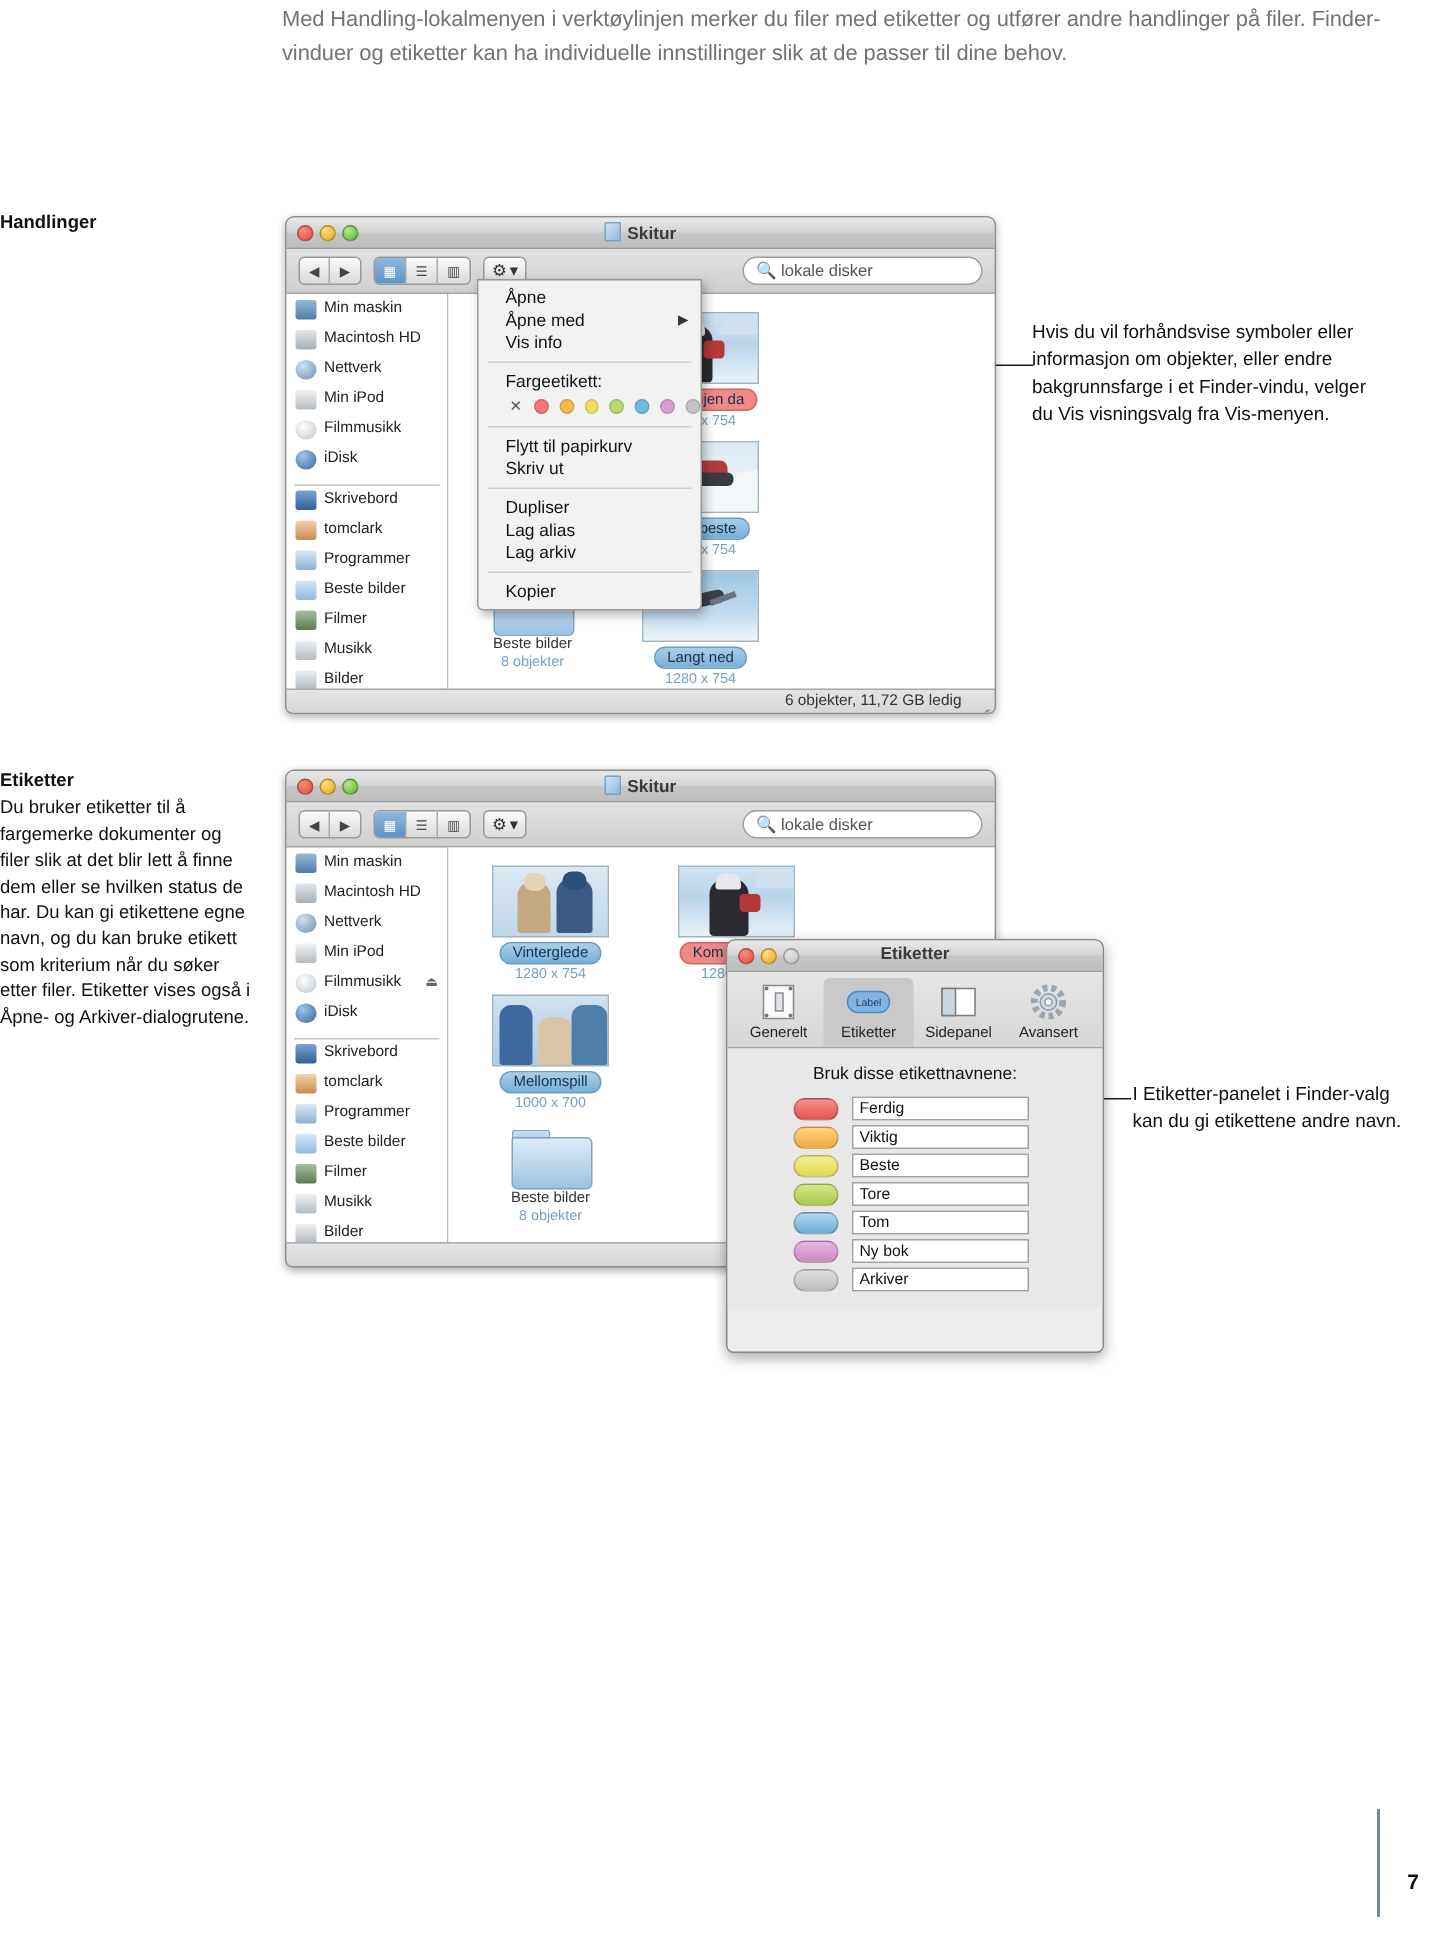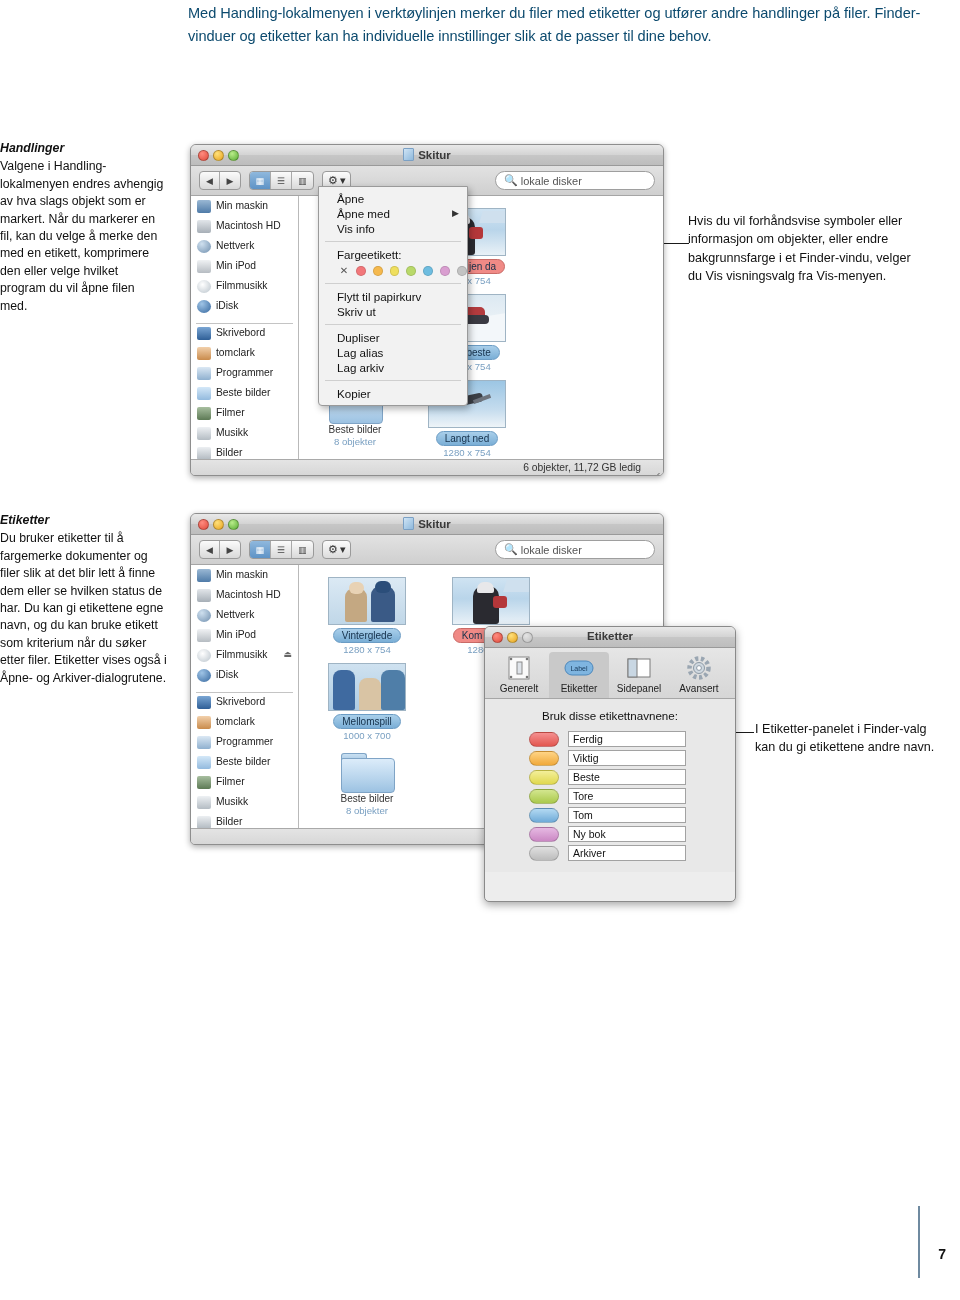--- a/index.html
+++ b/index.html
@@ -12,27 +12,27 @@
     overflow:hidden;
   }
 
   
   .page-head { position:absolute; left:188px; top:2px; width:735px; }
   .page-title {
     font-size:21px; font-weight:bold; color:#2e6ca4;
     letter-spacing:-0.2px; margin:0 0 4px 0; line-height:26px;
   }
   .page-intro {
-    font-size:14.6px; line-height:23px; color:#0c4a6e; margin:0;
+    font-size:14.6px; line-height:23px; color:#737373; margin:0;
     letter-spacing:-0.05px;
   }
 
   
   .caption { position:absolute; font-size:12.3px; line-height:17.4px; color:#111; }
-  .caption .ttl { font-weight:bold; display:block; margin-bottom:1px;font-style:italic; }
+  .caption .ttl { font-weight:bold; display:block; margin-bottom:1px; }
   .caption p { margin:0; }
 
   #cap-handlinger { left:0px; top:140px; width:165px; }
   #cap-etiketter  { left:0px; top:512px; width:168px; }
   #cap-right-1    { left:688px; top:212px; width:230px; font-size:12.6px; line-height:18.3px;}
   #cap-right-2    { left:755px; top:720px; width:185px; font-size:12.6px; line-height:18.3px;}
 
   
   .macwin {
     position:absolute;
@@ -190,21 +190,20 @@
 </style>
 </head>
 <body>
 
 <div class="page-head">
   <p class="page-intro">Med Handling-lokalmenyen i verktøylinjen merker du filer med etiketter og utfører andre handlinger på filer. Finder-vinduer og etiketter kan ha individuelle innstillinger slik at de passer til dine behov.</p>
 </div>
 
 <div class="caption" id="cap-handlinger">
   <span class="ttl">Handlinger</span>
-  <p>Valgene i Handling-lokalmenyen endres avhengig av hva slags objekt som er markert. Når du markerer en fil, kan du velge å merke den med en etikett, komprimere den eller velge hvilket program du vil åpne filen med.</p>
 </div>
 
 <div class="caption" id="cap-etiketter">
   <span class="ttl">Etiketter</span>
   <p>Du bruker etiketter til å fargemerke dokumenter og filer slik at det blir lett å finne dem eller se hvilken status de har. Du kan gi etikettene egne navn, og du kan bruke etikett som kriterium når du søker etter filer. Etiketter vises også i Åpne- og Arkiver-dialogrutene.</p>
 </div>
 
 <div class="caption" id="cap-right-1">
   <p>Hvis du vil forhåndsvise symboler eller informasjon om objekter, eller endre bakgrunnsfarge i et Finder-vindu, velger du Vis visningsvalg fra Vis-menyen.</p>
 </div>

